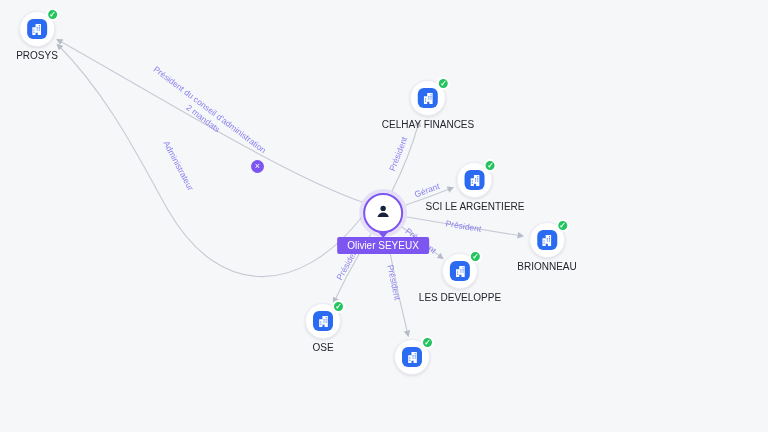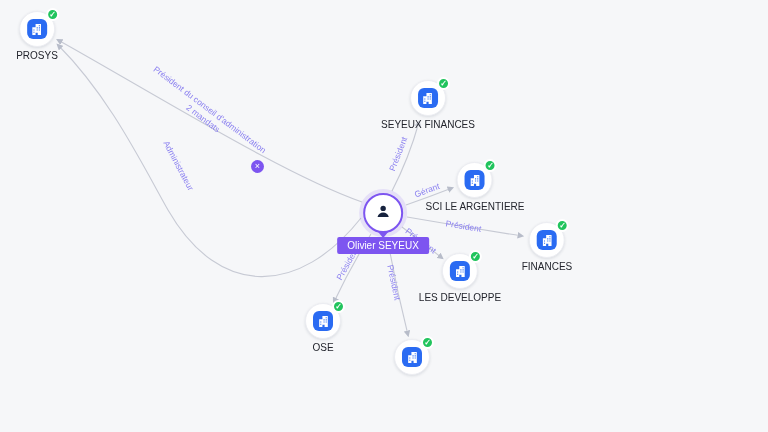--- a/index.html
+++ b/index.html
@@ -72,21 +72,21 @@
 
   <div class="node" style="left:428px;top:80px">
     <div class="bubble">
       <span class="sq">
         <svg viewBox="0 0 24 24" width="13" height="13">
             <path fill="#fff" d="M4 22V8h6V2h10v20h-6v-4h-4v4H4zm8-12h2V8h-2v2zm0 4h2v-2h-2v2zm4-8h2V4h-2v2zm0 4h2V8h-2v2zm0 4h2v-2h-2v2zM6 14h2v-2H6v2zm0 4h2v-2H6v2z"></path>
           </svg>
       </span>
       <span class="check">✓</span>
     </div>
-    <div class="nlabel">SEYEUX FINANCES</div>
+    <div class="nlabel">CELHAY FINANCES</div>
   </div>
 
   <div class="node" style="left:475px;top:162px">
     <div class="bubble">
       <span class="sq">
         <svg viewBox="0 0 24 24" width="13" height="13">
             <path fill="#fff" d="M4 22V8h6V2h10v20h-6v-4h-4v4H4zm8-12h2V8h-2v2zm0 4h2v-2h-2v2zm4-8h2V4h-2v2zm0 4h2V8h-2v2zm0 4h2v-2h-2v2zM6 14h2v-2H6v2zm0 4h2v-2H6v2z"></path>
           </svg>
       </span>
       <span class="check">✓</span>
@@ -96,21 +96,21 @@
 
   <div class="node" style="left:547px;top:222px">
     <div class="bubble">
       <span class="sq">
         <svg viewBox="0 0 24 24" width="13" height="13">
             <path fill="#fff" d="M4 22V8h6V2h10v20h-6v-4h-4v4H4zm8-12h2V8h-2v2zm0 4h2v-2h-2v2zm4-8h2V4h-2v2zm0 4h2V8h-2v2zm0 4h2v-2h-2v2zM6 14h2v-2H6v2zm0 4h2v-2H6v2z"></path>
           </svg>
       </span>
       <span class="check">✓</span>
     </div>
-    <div class="nlabel">FINANCES</div>
+    <div class="nlabel">BRIONNEAU</div>
   </div>
 
   <div class="node" style="left:460px;top:253px">
     <div class="bubble">
       <span class="sq">
         <svg viewBox="0 0 24 24" width="13" height="13">
             <path fill="#fff" d="M4 22V8h6V2h10v20h-6v-4h-4v4H4zm8-12h2V8h-2v2zm0 4h2v-2h-2v2zm4-8h2V4h-2v2zm0 4h2V8h-2v2zm0 4h2v-2h-2v2zM6 14h2v-2H6v2zm0 4h2v-2H6v2z"></path>
           </svg>
       </span>
       <span class="check">✓</span>

